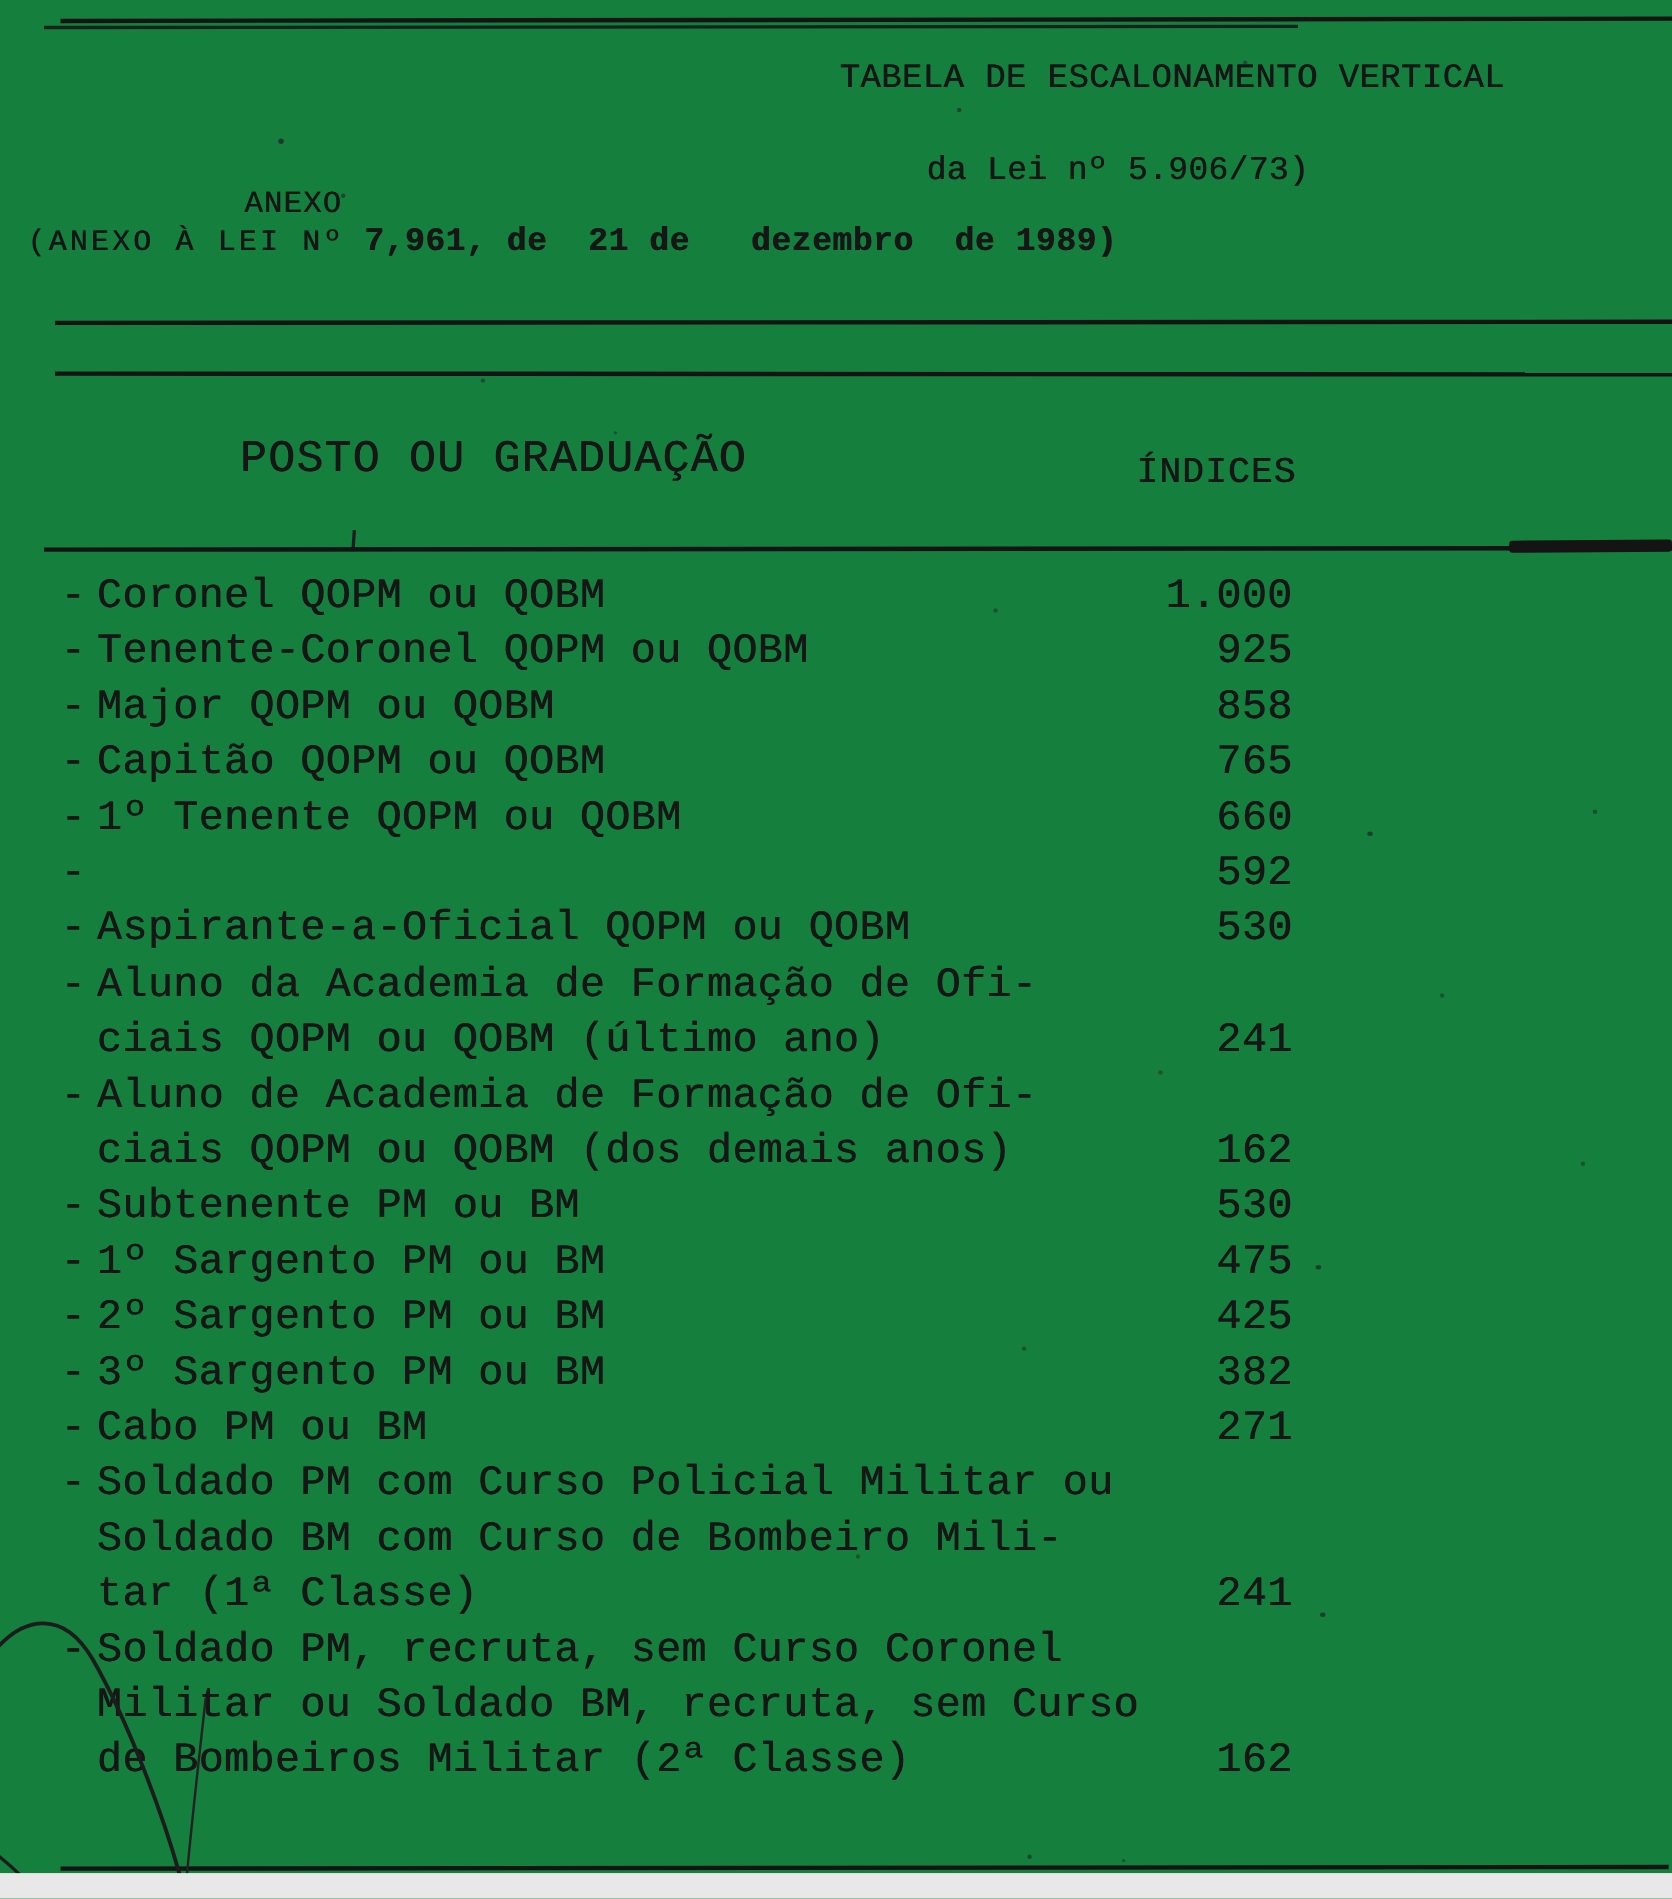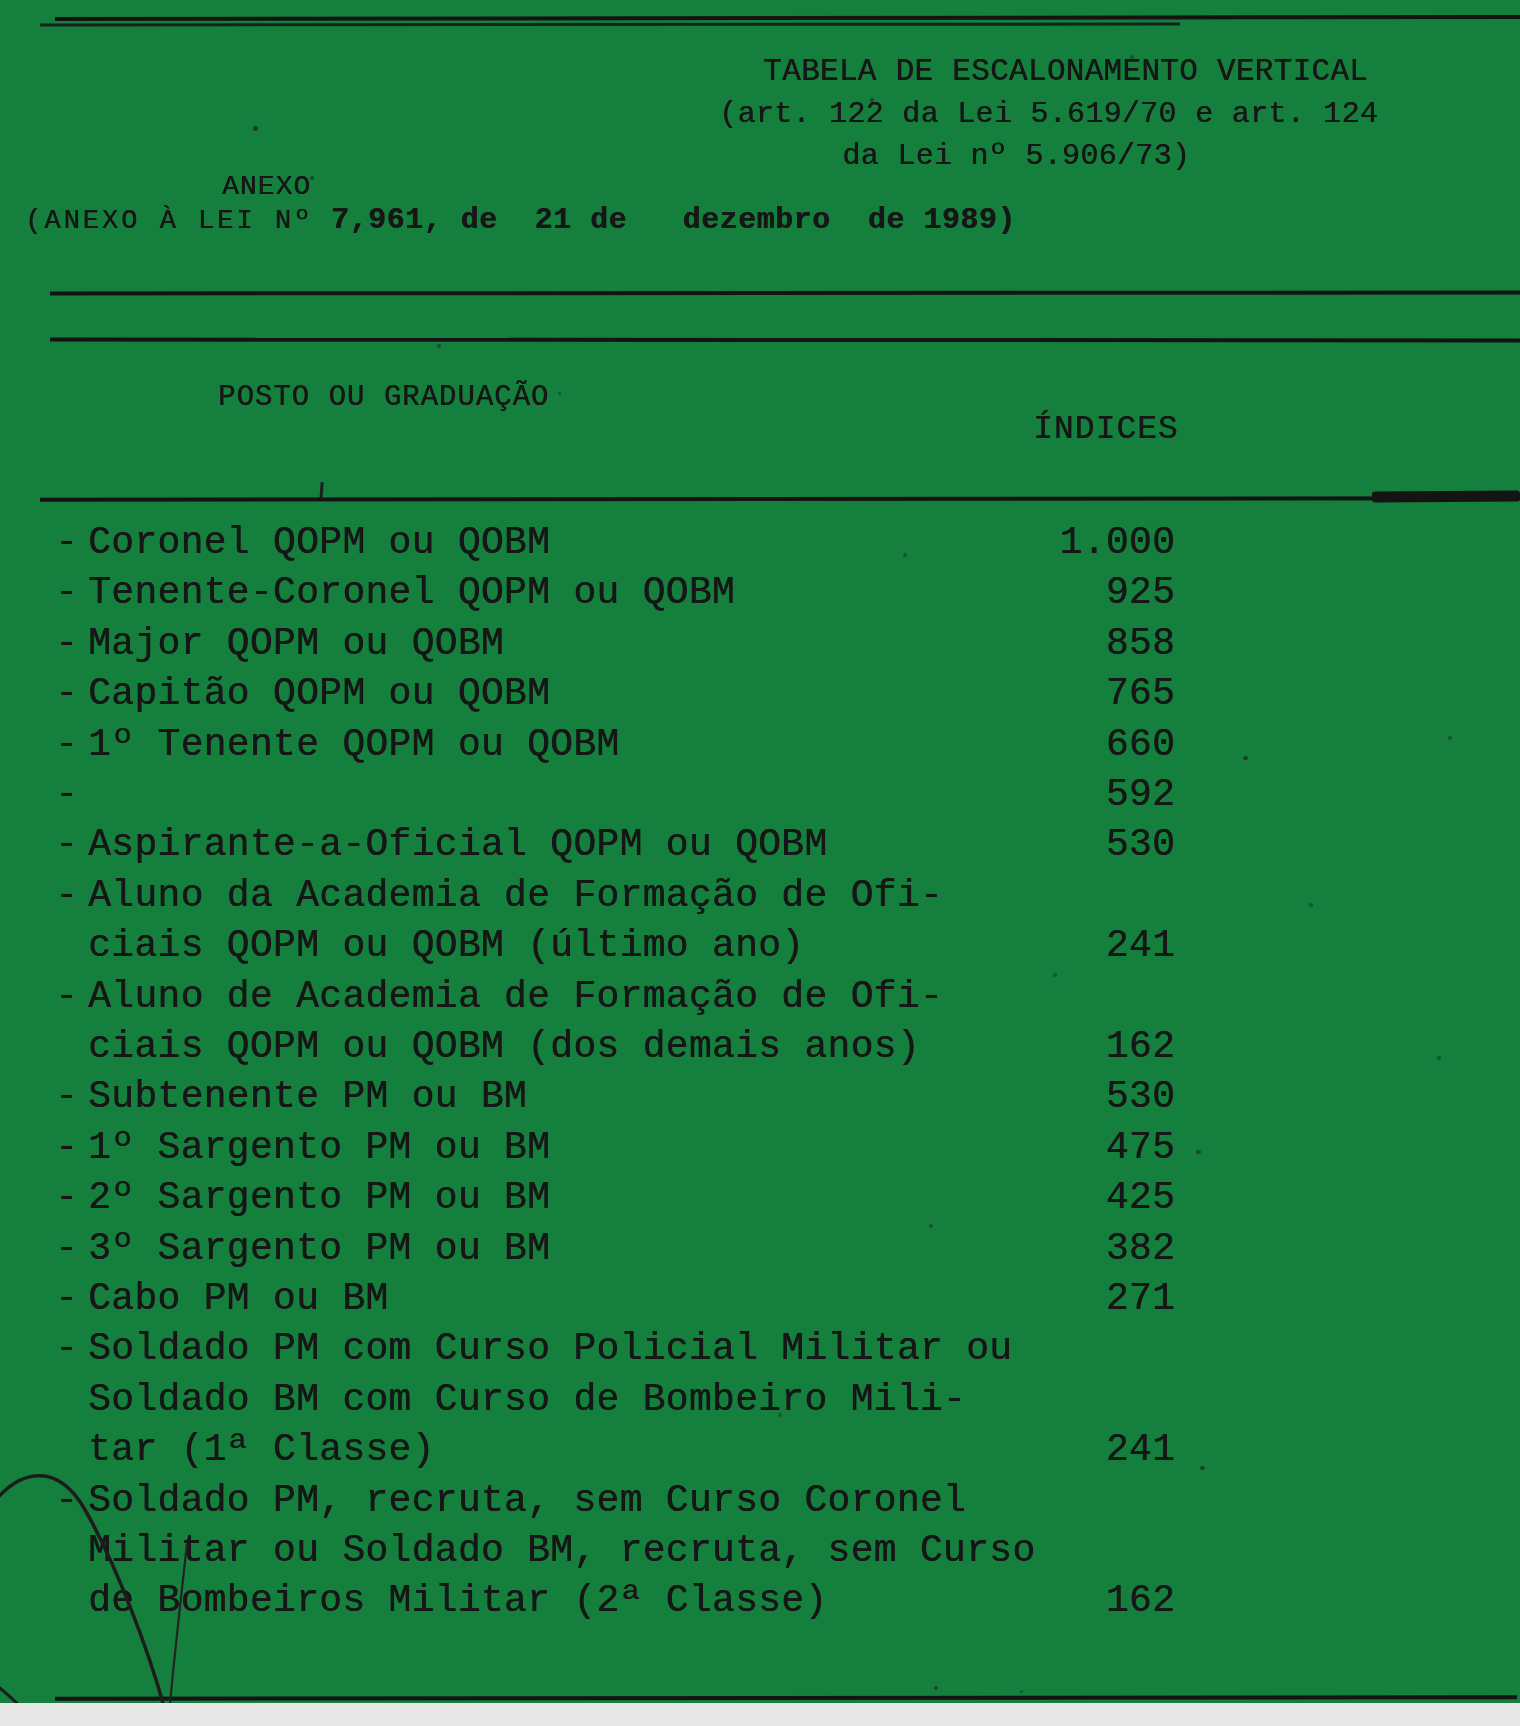--- a/index.html
+++ b/index.html
@@ -29,21 +29,21 @@
   .title-1{position:absolute;top:54px;left:560px;width:808px;text-align:right;font-size:31px;letter-spacing:.3px;}
   .title-2{position:absolute;top:97px;left:560px;width:818px;text-align:right;font-size:30px;letter-spacing:.3px;}
   .title-3{position:absolute;top:139px;left:560px;width:630px;text-align:right;font-size:30px;letter-spacing:.3px;}
 
   .anexo{position:absolute;top:171px;left:222px;font-size:28px;letter-spacing:1px;}
   .anexo-line{position:absolute;top:203px;left:25px;display:flex;align-items:baseline;}
   .anexo-prefix{font-size:27px;letter-spacing:3px;margin-right:18px;}
   .anexo-filled{font-size:30px;font-weight:bold;letter-spacing:.5px;}
 
   
-  .col-posto{position:absolute;top:381px;left:218px;font-size:29px;letter-spacing:1px;}
+  .col-posto{position:absolute;top:395px;left:218px;font-size:41px;letter-spacing:1px;}
   .col-indices{position:absolute;top:387px;left:1033px;font-size:33px;letter-spacing:1px;margin-top:24px;}
 
   
   #rows{position:absolute;top:521px;left:55px;width:1120px;height:1140px;}
   .row{position:absolute;left:0;width:1120px;height:50px;font-size:38px;letter-spacing:.3px;}
   .row .dash{position:absolute;left:0;top:0;}
   .row .rtext{position:absolute;left:33px;top:0;}
   .row .rval{position:absolute;right:0;top:0;}
 
   
@@ -54,21 +54,20 @@
 </style>
 </head>
 <body>
 
 <div class="page">
 
   <div class="rule rule-top-a"></div>
   <div class="rule rule-top-b"></div>
 
   <div class="title-1 ink">TABELA DE ESCALONAMENTO VERTICAL</div>
-  <div class="title-2 ink">(art. 122 da Lei 5.619/70 e art. 124</div>
   <div class="title-3 ink">da Lei nº 5.906/73)</div>
 
   <div class="anexo ink">ANEXO</div>
   <div class="anexo-line">
     <span class="anexo-prefix ink">(ANEXO À LEI Nº</span>
     <span class="anexo-filled ink">7,961, de  21 de   dezembro  de 1989)</span>
   </div>
 
   <div class="rule rule-2"></div>
   <div class="rule rule-3"></div>

